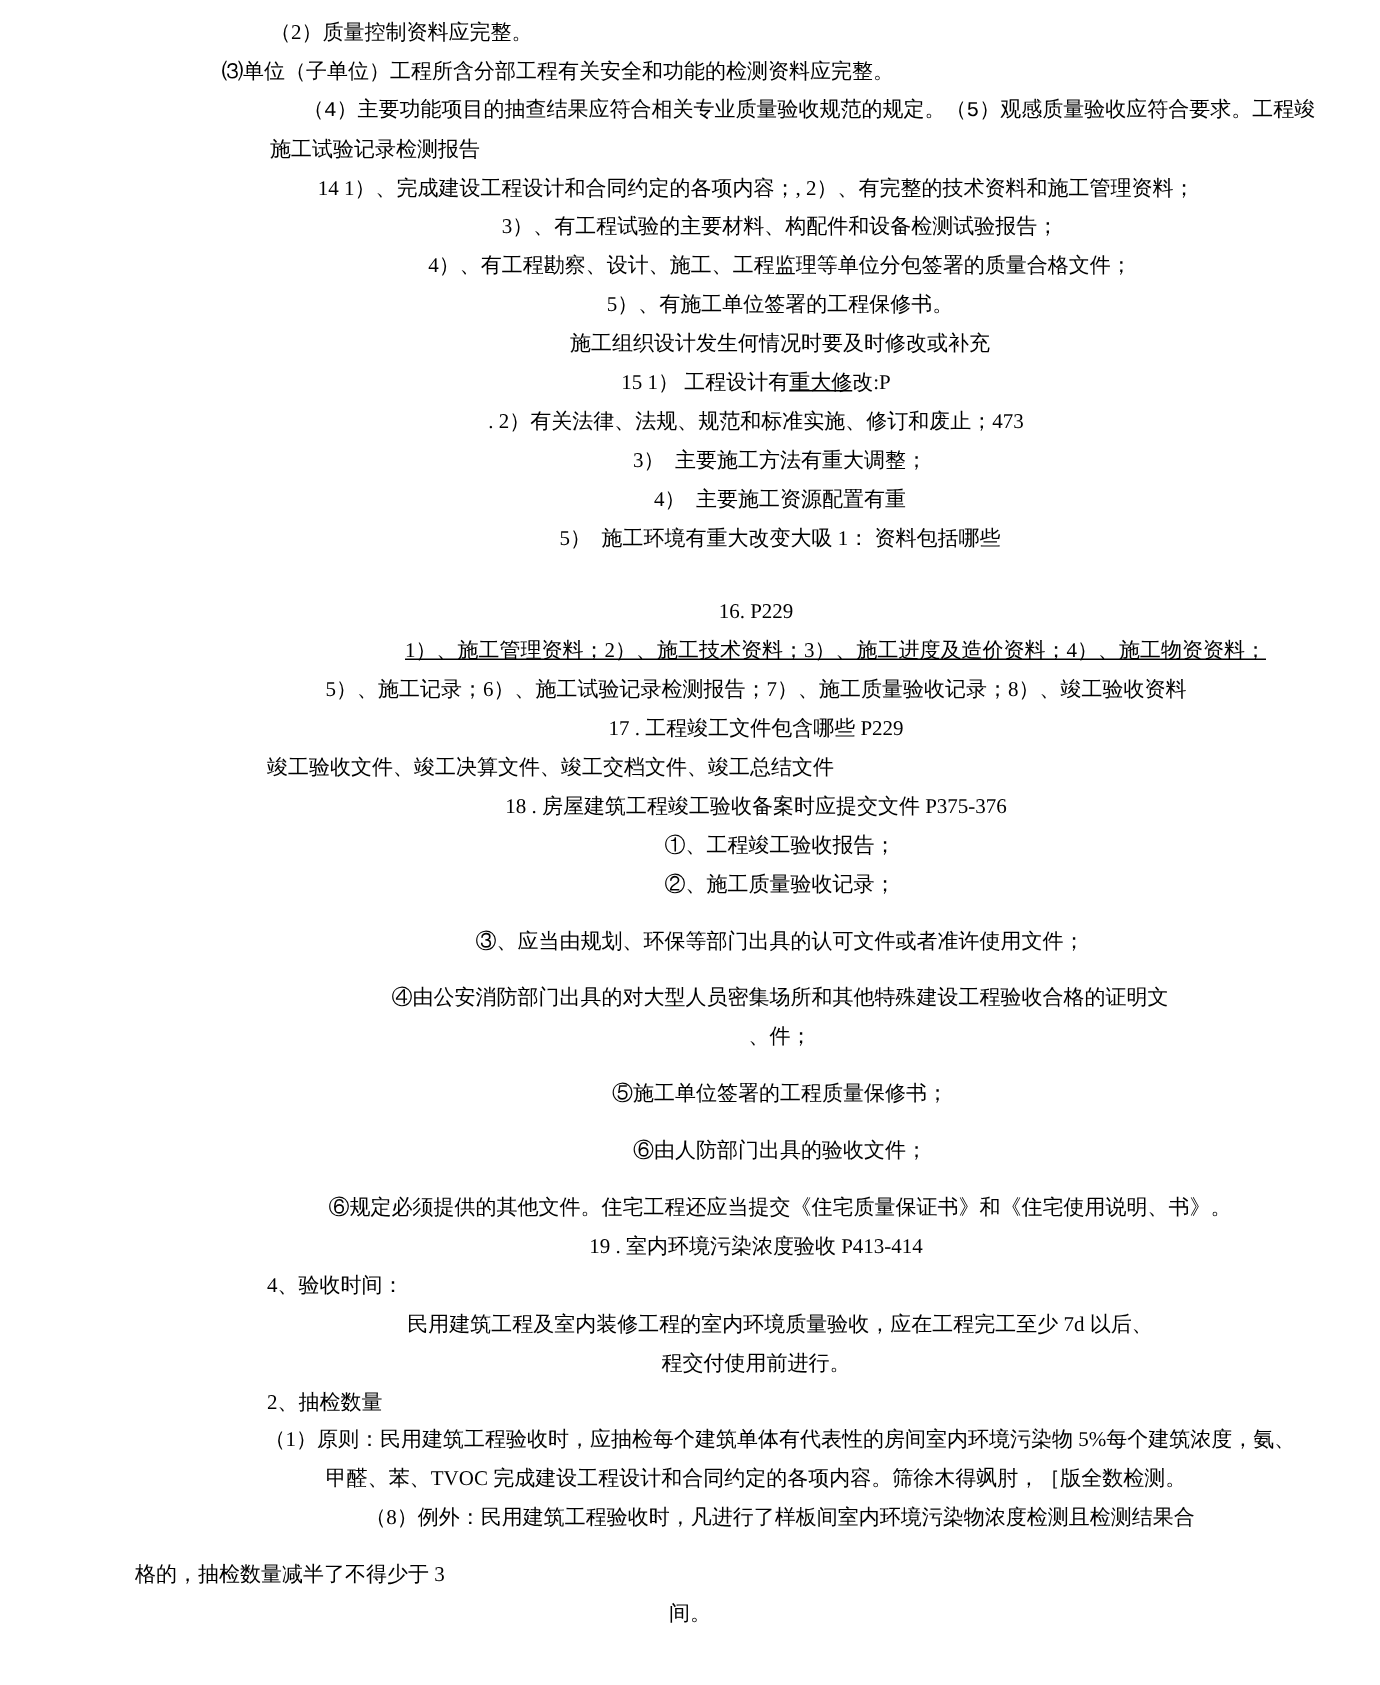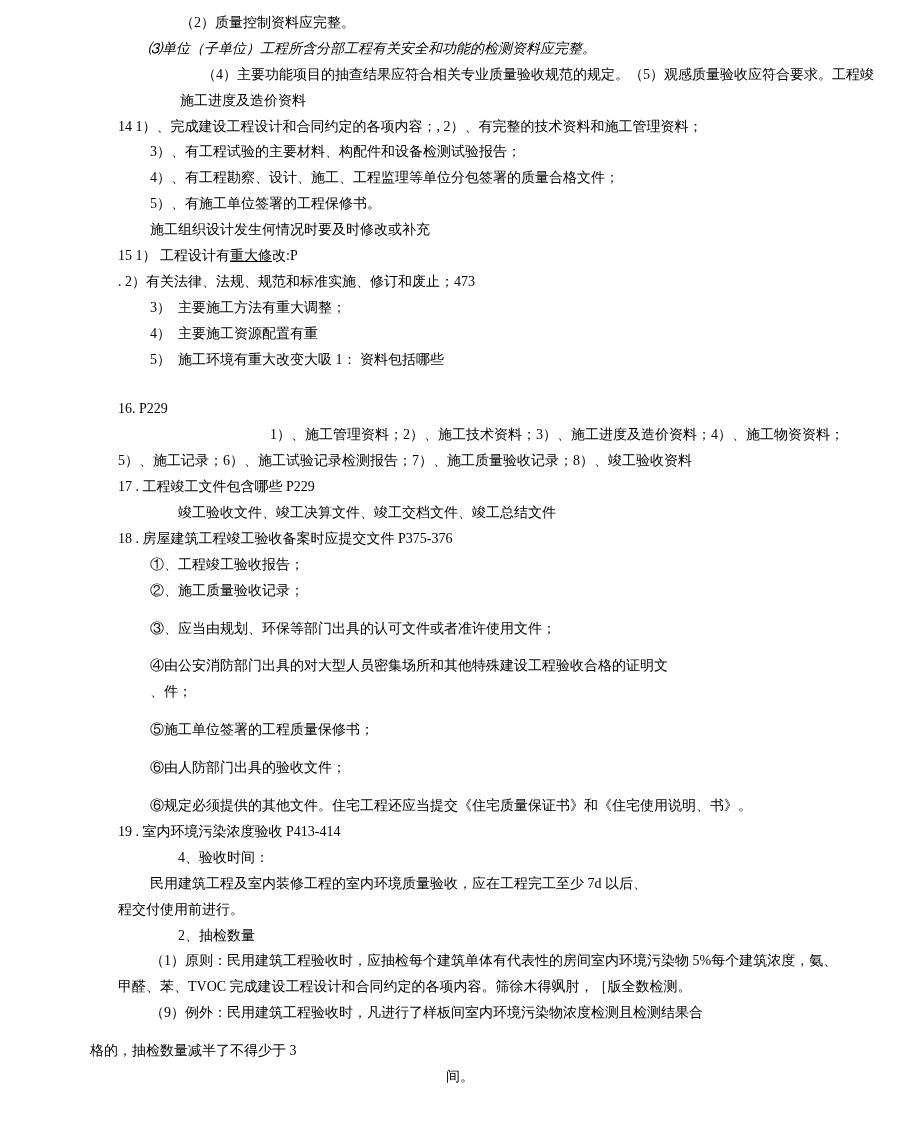--- a/index.html
+++ b/index.html
@@ -11,37 +11,37 @@
       margin: 0;
       padding: 10px 30px 20px 30px;
       width: 920px;
       box-sizing: border-box;
     }
     .line {
       margin: 0;
       white-space: pre-wrap;
     }
     .indent-1 { padding-left: 150px; }
-    .indent-2 { padding-left: 118px; font-style: italic; }
-    .indent-3 { padding-left: 120px; }
+    .indent-2 { padding-left: 118px; }
+    .indent-3 { padding-left: 120px; text-align: center; }
     .indent-4 { padding-left: 148px; }
-    .indent-5 { padding-left: 240px; }
-    .indent-6 { padding-left: 172px; }
-    .left { padding-left: 88px; }
+    .indent-5 { padding-left: 240px; text-decoration: underline; }
+    .indent-6 { padding-left: 172px; font-family: Liberation Mono, monospace; }
+    .left { padding-left: 88px; text-align: center; }
     u { }
     .spacer { height: 24px; }
     .center { text-align: center; }
   </style>
 </head>
 <body>
 
 <p class="line indent-1">（2）质量控制资料应完整。</p>
 <p class="line indent-2">⑶单位（子单位）工程所含分部工程有关安全和功能的检测资料应完整。</p>
 <p class="line indent-6">（4）主要功能项目的抽查结果应符合相关专业质量验收规范的规定。（5）观感质量验收应符合要求。工程竣</p>
-<p class="line indent-1">施工进度及造价资料</p>
+<p class="line indent-1">施工试验记录检测报告</p>
 <p class="line left">14 1）、完成建设工程设计和合同约定的各项内容；, 2）、有完整的技术资料和施工管理资料；</p>
 <p class="line indent-3">3）、有工程试验的主要材料、构配件和设备检测试验报告；</p>
 <p class="line indent-3">4）、有工程勘察、设计、施工、工程监理等单位分包签署的质量合格文件；</p>
 <p class="line indent-3">5）、有施工单位签署的工程保修书。</p>
 <p class="line indent-3">施工组织设计发生何情况时要及时修改或补充</p>
 <p class="line left"><span>15 1） 工程设计有</span><u>重大修</u><span>改:P</span></p>
 <p class="line left">. 2）有关法律、法规、规范和标准实施、修订和废止；473</p>
 <p class="line indent-3">3）  主要施工方法有重大调整；</p>
 <p class="line indent-3">4）  主要施工资源配置有重</p>
 <p class="line indent-3">5）  施工环境有重大改变大吸 1： 资料包括哪些</p>
@@ -65,16 +65,16 @@
 <p class="line indent-3">⑥由人防部门出具的验收文件；</p>
 <div class="spacer" style="height:12px;"></div>
 <p class="line indent-3">⑥规定必须提供的其他文件。住宅工程还应当提交《住宅质量保证书》和《住宅使用说明、书》。</p>
 <p class="line left">19 . 室内环境污染浓度验收 P413-414</p>
 <p class="line indent-4">4、验收时间：</p>
 <p class="line indent-3">民用建筑工程及室内装修工程的室内环境质量验收，应在工程完工至少 7d 以后、</p>
 <p class="line left">程交付使用前进行。</p>
 <p class="line indent-4">2、抽检数量</p>
 <p class="line indent-3">（1）原则：民用建筑工程验收时，应抽检每个建筑单体有代表性的房间室内环境污染物 5%每个建筑浓度，氨、</p>
 <p class="line left">甲醛、苯、TVOC 完成建设工程设计和合同约定的各项内容。筛徐木得飒肘，［版全数检测。</p>
-<p class="line indent-3">（9）例外：民用建筑工程验收时，凡进行了样板间室内环境污染物浓度检测且检测结果合</p>
+<p class="line indent-3">（8）例外：民用建筑工程验收时，凡进行了样板间室内环境污染物浓度检测且检测结果合</p>
 <div class="spacer" style="height:12px;"></div>
 <p class="line" style="padding-left:60px;">格的，抽检数量减半了不得少于 3</p>
 <p class="line center">间。</p>
 
 </body></html>

